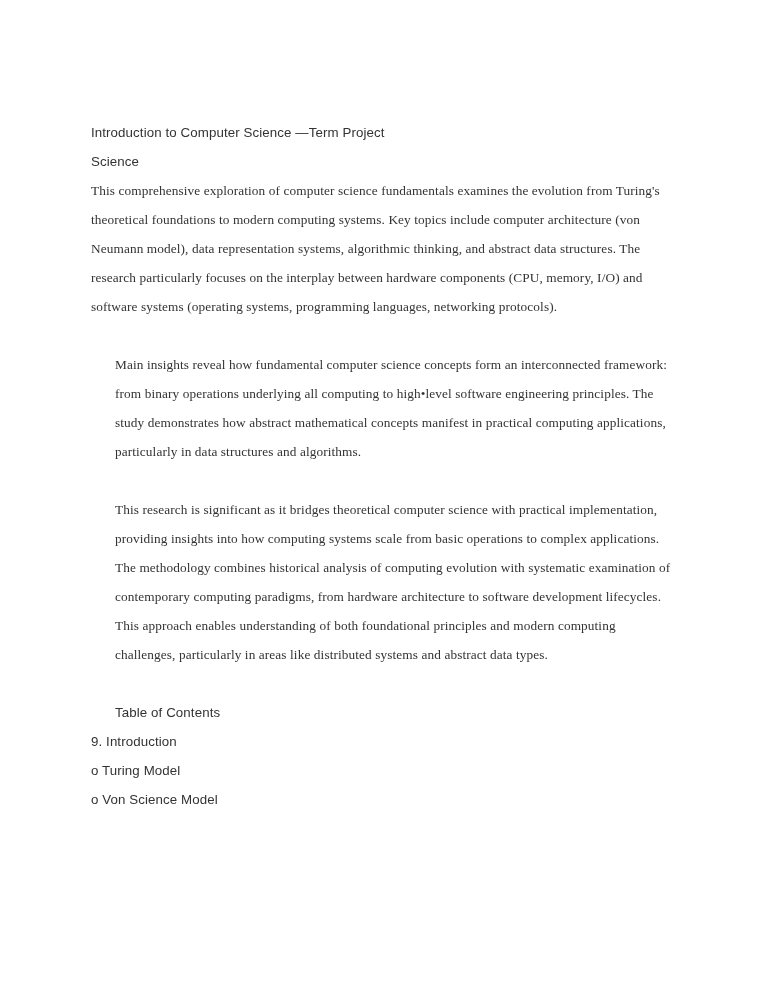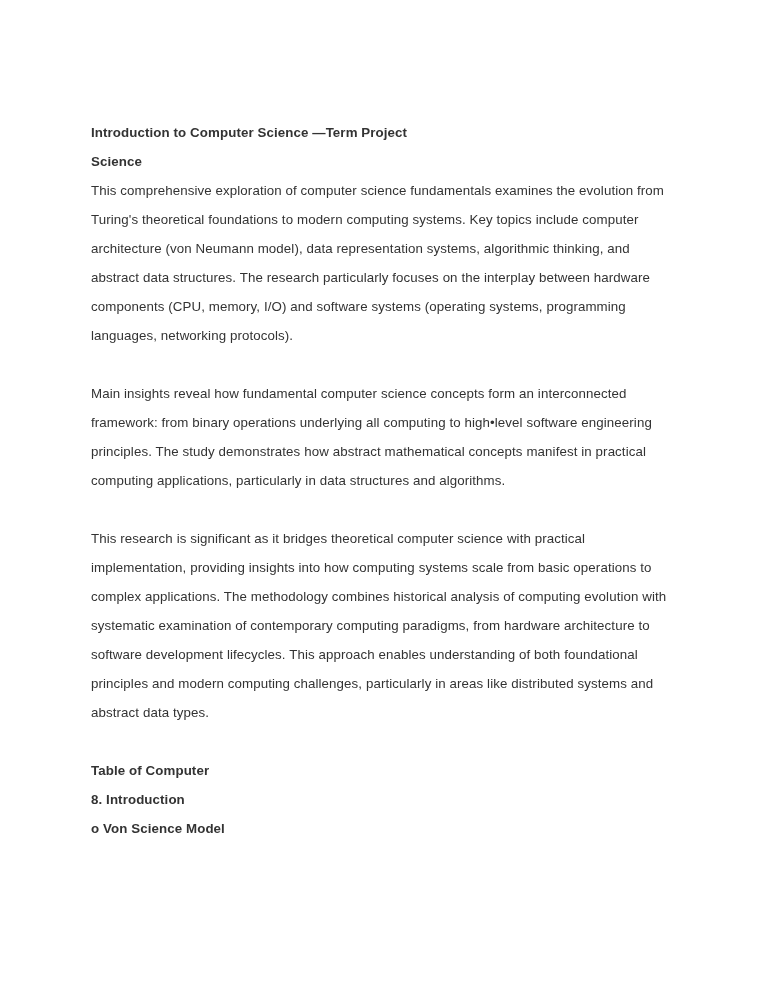--- a/index.html
+++ b/index.html
@@ -19,44 +19,46 @@
     height: 994px;
     background: #ffffff;
     padding: 118px 92px 40px 91px;
     color: #333333;
     font-size: 13.3px;
     line-height: 29px;
     letter-spacing: 0.1px;
   }
   .line {
     margin: 0;
-    font-weight: bold;
   }
   .para {
     margin: 0;
+    font-family: Liberation Serif, serif;
   }
   .gap-above {
     margin-top: 29px;
+    margin-left: 24px;
   }
 </style>
 </head>
 <body>
 
 <div class="page">
 
   <div class="line">Introduction to Computer Science —Term Project</div>
 
   <div class="line">Science</div>
 
   <p class="para">This comprehensive exploration of computer science fundamentals examines the evolution from Turing's theoretical foundations to modern computing systems. Key topics include computer architecture (von Neumann model), data representation systems, algorithmic thinking, and abstract data structures. The research particularly focuses on the interplay between hardware components (CPU, memory, I/O) and software systems (operating systems, programming languages, networking protocols).</p>
 
   <p class="para gap-above">Main insights reveal how fundamental computer science concepts form an interconnected framework: from binary operations underlying all computing to high•level software engineering principles. The study demonstrates how abstract mathematical concepts manifest in practical computing applications, particularly in data structures and algorithms.</p>
 
   <p class="para gap-above">This research is significant as it bridges theoretical computer science with practical implementation, providing insights into how computing systems scale from basic operations to complex applications. The methodology combines historical analysis of computing evolution with systematic examination of contemporary computing paradigms, from hardware architecture to software development lifecycles. This approach enables understanding of both foundational principles and modern computing challenges, particularly in areas like distributed systems and abstract data types.</p>
 
-  <div class="line gap-above">Table of Computer</div>
+  <div class="line gap-above">Table of Contents</div>
 
-  <div class="line">8. Introduction</div>
+  <div class="line">9. Introduction</div>
 
+  <div class="line">o Turing Model</div>
 
   <div class="line">o Von Science Model</div>
 
 </div>
 
 </body></html>

